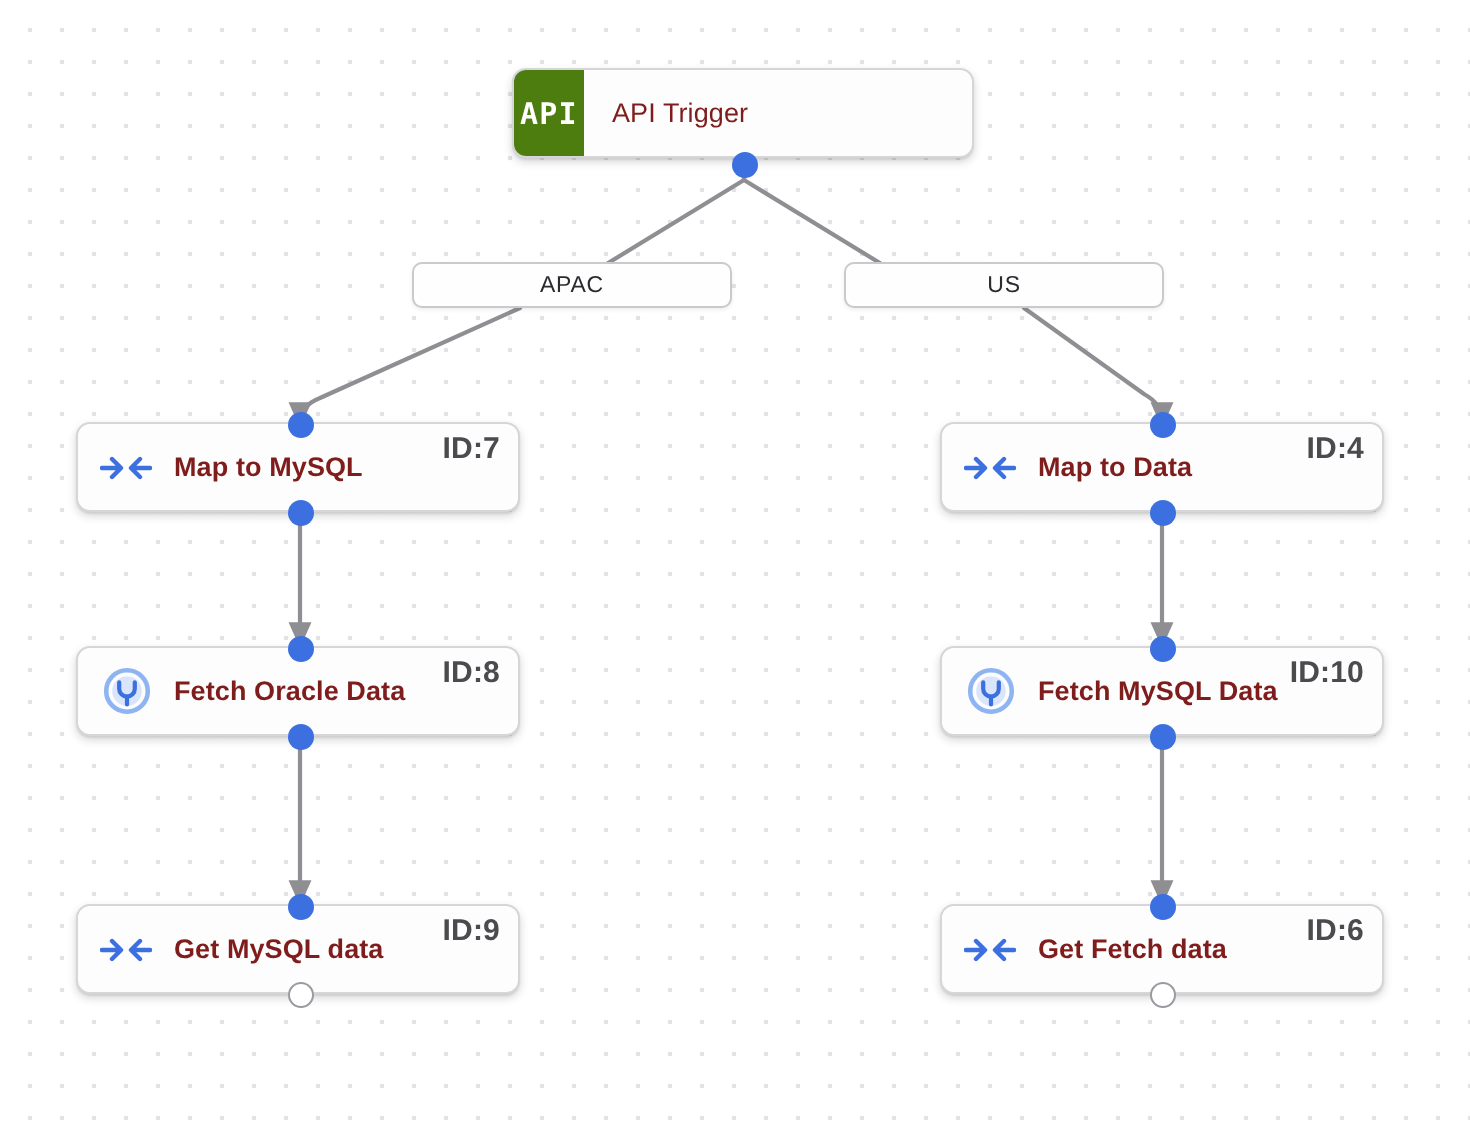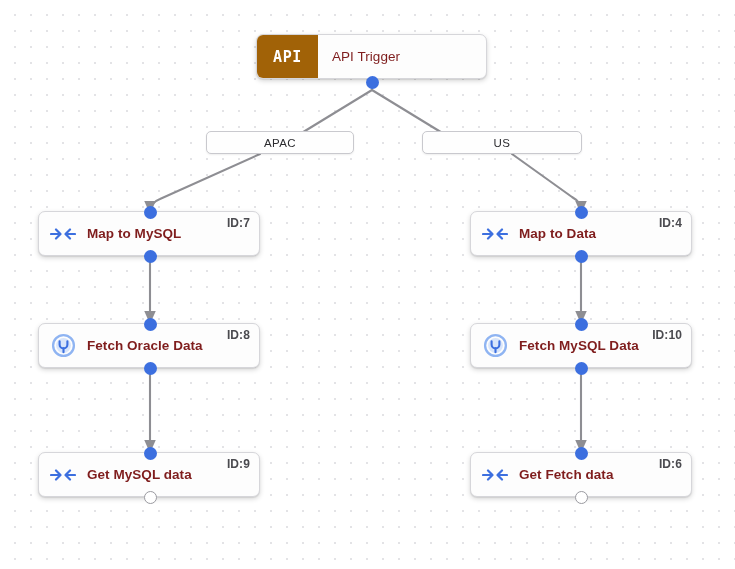--- a/index.html
+++ b/index.html
@@ -43,38 +43,38 @@
     font-size: 13.5px;
     font-weight: bold;
     color: #7f1d1d;
     letter-spacing: 0.05px;
     white-space: nowrap;
   }
   .node-id {
     position: absolute;
     top: 4px;
     right: 9px;
-    font-size: 12px;
+    font-size: 15px;
     font-weight: bold;
     color: #4a4a4f;
     letter-spacing: 0.1px;
   }
   
   .trigger {
     left: 256px;
     top: 34px;
     width: 231px;
     height: 45px;
     padding: 0;
     overflow: hidden;
   }
   .api-badge {
-    width: 61px;
+    width: 35px;
     height: 100%;
-    background: #a16207;
+    background: #4d7c0f;
     display: flex;
     align-items: center;
     justify-content: center;
     flex: 0 0 auto;
   }
   .api-badge span {
     color: #ffffff;
     font-family: "DejaVu Sans Mono", monospace;
     font-size: 15px;
     font-weight: bold;
@@ -159,21 +159,21 @@
   </svg>
 
   <div class="node trigger">
     <div class="api-badge">
       <span>API</span>
     </div>
     <div class="node-title">API Trigger</div>
   </div>
   <div class="port filled" style="left:366px; top:76px;"></div>
 
-  <div class="branch-label" style="left:206px; top:131px; width:148px;">
+  <div class="branch-label" style="left:206px; top:131px; width:160px;">
     <span>APAC</span>
   </div>
   <div class="branch-label" style="left:422px; top:131px; width:160px;">
     <span>US</span>
   </div>
 
   <div class="node step" style="left:38px; top:211px;">
     <div class="icon-slot">
       <svg width="26" height="18" viewBox="0 0 26 18" xmlns="http://www.w3.org/2000/svg">
         <path d="M1 9 H9 M6 4.5 L10.5 9 L6 13.5" stroke="#3c6fdf" stroke-width="2.2" fill="none" stroke-linecap="round" stroke-linejoin="round"></path>

